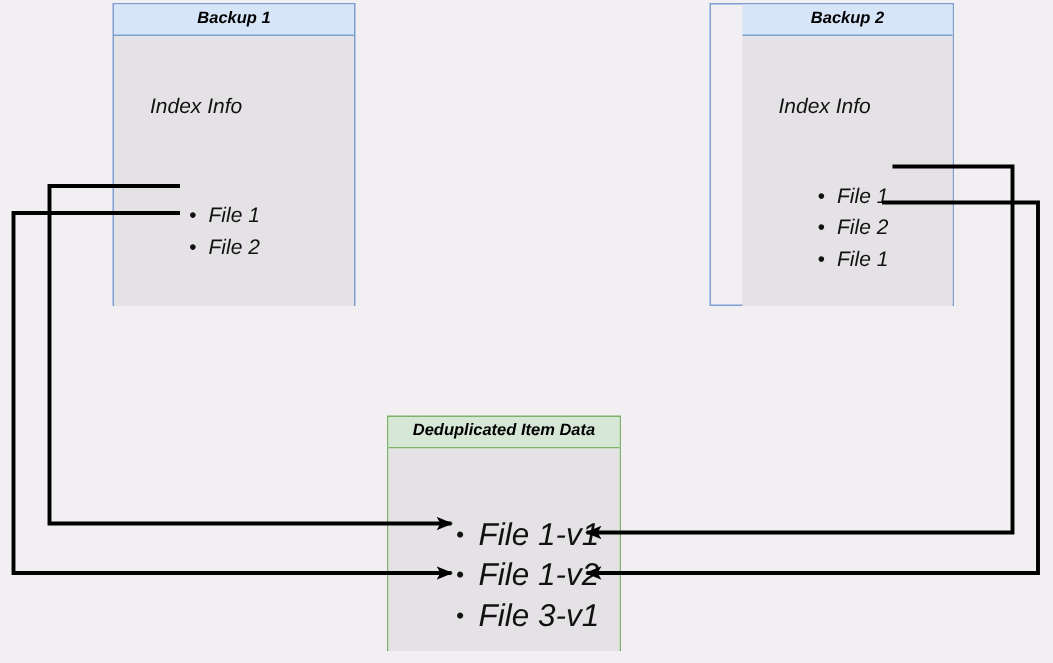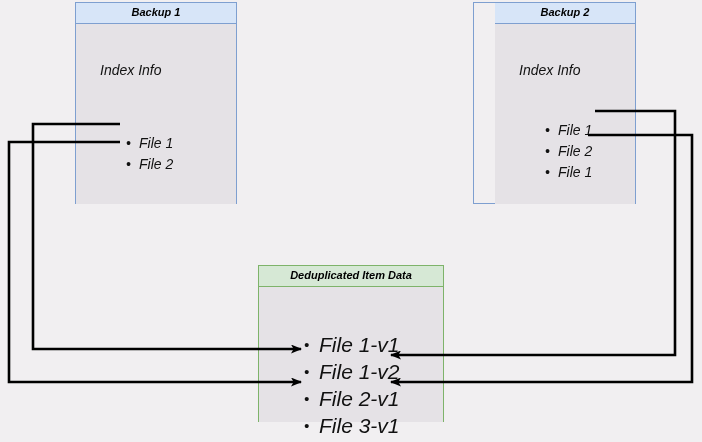--- a/index.html
+++ b/index.html
@@ -129,27 +129,26 @@
     <div class="node-body" style="height:180px;">
       <div class="index-label" style="left:24px; top:38px;">Index Info</div>
       <ul class="file-list" style="left:50px; top:96px;">
         <li>File 1</li>
         <li>File 2</li>
         <li>File 1</li>
       </ul>
     </div>
   </div>
 
-  <div class="node node-green" style="left:258px; top:265px; width:186px; height:157px;">
+  <div class="node node-green" style="left:258px; top:277px; width:156px; height:157px;">
     <div class="node-header">Deduplicated Item Data</div>
     <div class="node-body" style="height:135px;">
       <ul class="file-list ded-list" style="left:45px; top:44px;">
         <li>File 1-v1</li>
         <li>File 1-v2</li>
-        <li>File 2-v1</li>
         <li>File 3-v1</li>
       </ul>
     </div>
   </div>
 
   <svg class="edges" viewBox="0 0 702 442">
     <defs>
       <marker id="arrowhead" markerWidth="11" markerHeight="9" refX="10" refY="4.5" orient="auto" markerUnits="userSpaceOnUse">
         <path d="M0,0 L11,4.5 L0,9 L2.6,4.5 Z" fill="#000000"></path>
       </marker>

